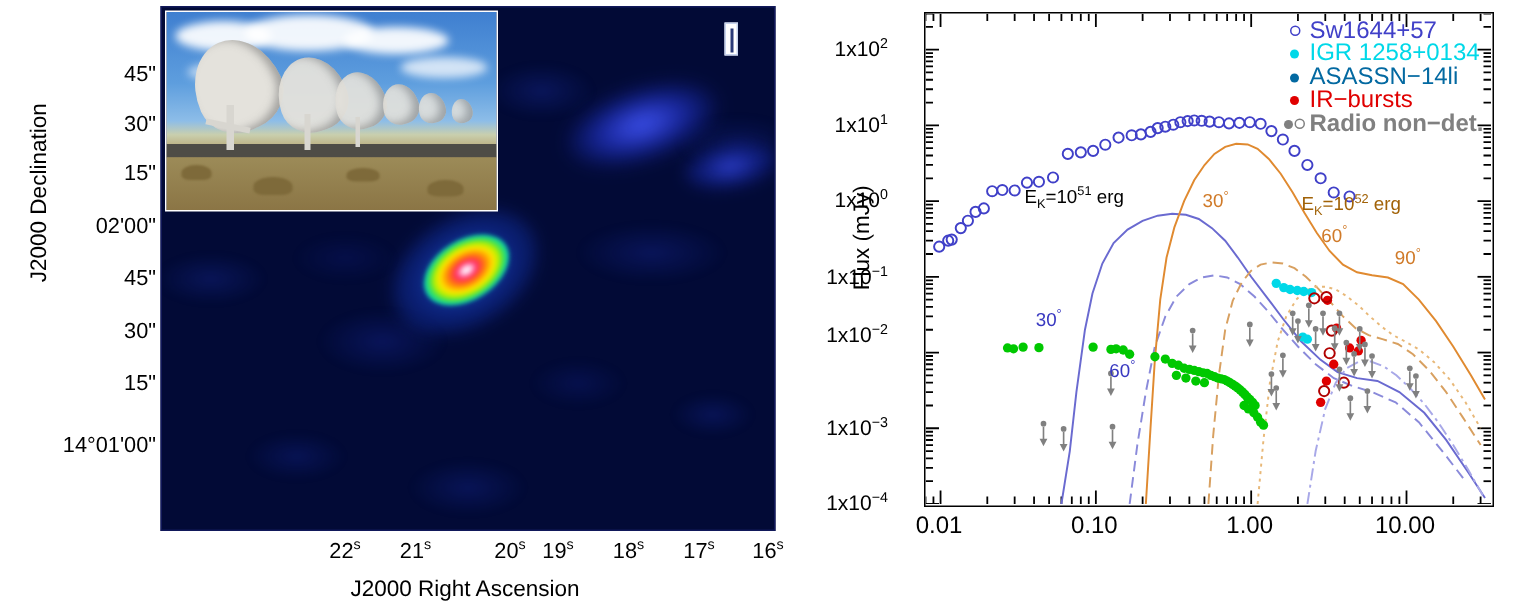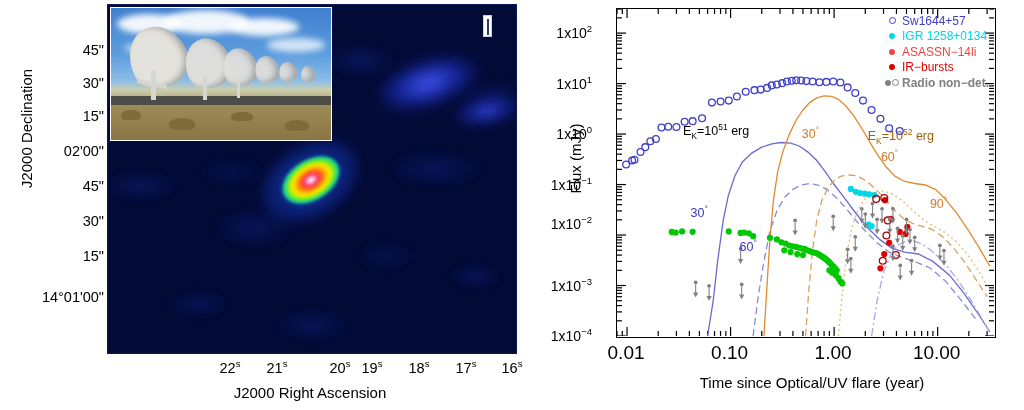--- a/index.html
+++ b/index.html
@@ -74,28 +74,28 @@
   
   #right-panel{position:absolute;left:520px;top:0;width:504px;height:410px;}
   #ylabel{position:absolute;left:-10px;top:150px;width:130px;text-align:center;
       transform:rotate(-90deg);font-size:15px;color:#000;white-space:nowrap;}
   #xlabel{position:absolute;left:80px;top:374px;width:424px;text-align:center;font-size:15px;color:#000;}
   #plot-frame{position:absolute;left:96px;top:8px;width:380px;height:330px;
       border:1.5px solid #000;box-sizing:border-box;background:#fff;overflow:hidden;}
   .ytick-label{position:absolute;right:432px;font-size:14px;color:#000;white-space:nowrap;
       transform:translateY(-50%);}
   .ytick-label sup{font-size:9.5px;vertical-align:super;}
-  .xtick-label{position:absolute;top:342px;font-size:19px;color:#000;white-space:nowrap;
+  .xtick-label{position:absolute;top:342px;font-size:16px;color:#000;white-space:nowrap;
       transform:translateX(-50%);}
   #plot-svg{position:absolute;left:0;top:0;}
   .annot{position:absolute;font-size:12.5px;white-space:nowrap;}
   .annot sup{font-size:8.5px;vertical-align:super;}
   .annot sub{font-size:8.5px;vertical-align:sub;}
   #legend{position:absolute;right:6px;top:4px;}
-  .legend-row{display:flex;align-items:center;height:15.5px;font-size:12px;white-space:nowrap;}
+  .legend-row{display:flex;align-items:center;height:15.5px;font-size:16px;white-space:nowrap;}
   .legend-mark{width:14px;display:flex;justify-content:center;align-items:center;margin-right:3px;}
   .lm-open{width:7px;height:7px;border:1.2px solid currentColor;border-radius:50%;box-sizing:border-box;}
   .lm-dot{width:6px;height:6px;border-radius:50%;background:currentColor;}
   .lm-pair{display:flex;align-items:center;gap:1px;}
 </style>
 </head>
 <body>
 
 <div id="figure">
 
@@ -559,21 +559,21 @@
               <span class="lm-open"></span>
             </span>
             <span>Sw1644+57</span>
           </div>
           <div class="legend-row" style="color: rgb(0, 216, 232);">
             <span class="legend-mark">
               <span class="lm-dot"></span>
             </span>
             <span>IGR 1258+0134</span>
           </div>
-          <div class="legend-row" style="color: #ef4444;">
+          <div class="legend-row" style="color: #0369a1;">
             <span class="legend-mark">
               <span class="lm-dot"></span>
             </span>
             <span>ASASSN−14li</span>
           </div>
           <div class="legend-row" style="color: rgb(224, 0, 0);">
             <span class="legend-mark">
               <span class="lm-dot"></span>
             </span>
             <span>IR−bursts</span>
@@ -587,23 +587,22 @@
             </span>
             <span>Radio non−det.</span>
           </div>
         </div>
     <div class="annot" style="left: 65.975px; top: 112.815px; color: #000000;">E<sub>K</sub>=10<sup>51</sup> erg</div>
         <div class="annot" style="left: 73.515px; top: 194.565px; color: rgb(56, 56, 192);">30<sup>°</sup></div>
         <div class="annot" style="left: 122.525px; top: 228.9px; color: rgb(56, 56, 192);">60<sup>°</sup></div>
         <div class="annot" style="left: 250.705px; top: 117.72px; color: #a16207;">E<sub>K</sub>=10<sup>52</sup> erg</div>
         <div class="annot" style="left: 184.73px; top: 116.085px; color: rgb(208, 122, 40);">30<sup>°</sup></div>
         <div class="annot" style="left: 263.9px; top: 138.975px; color: rgb(208, 122, 40);">60<sup>°</sup></div>
-        <div class="annot" style="left: 312.91px; top: 186px; color: rgb(208, 122, 40);">90<sup>°</sup></div>
+        <div class="annot" style="left: 312.91px; top: 154px; color: rgb(208, 122, 40);">90<sup>°</sup></div>
       </div>
-    <div id="xlabel">Time since Optical/UV flare (year)</div>
   <div class="ytick-label" style="top: 32.0877px;">1x10<sup>2</sup></div>
       <div class="ytick-label" style="top: 82.573px;">1x10<sup>1</sup></div>
       <div class="ytick-label" style="top: 133.058px;">1x10<sup>0</sup></div>
       <div class="ytick-label" style="top: 183.544px;">1x10<sup>−1</sup></div>
       <div class="ytick-label" style="top: 223px;">1x10<sup>−2</sup></div>
       <div class="ytick-label" style="top: 284.515px;">1x10<sup>−3</sup></div>
       <div class="ytick-label" style="top: 335px;">1x10<sup>−4</sup></div>
       <div class="xtick-label" style="left: 106.034px;">0.01</div>
       <div class="xtick-label" style="left: 209.578px; text-align: center;">0.10</div>
       <div class="xtick-label" style="left: 313.122px;">1.00</div>

